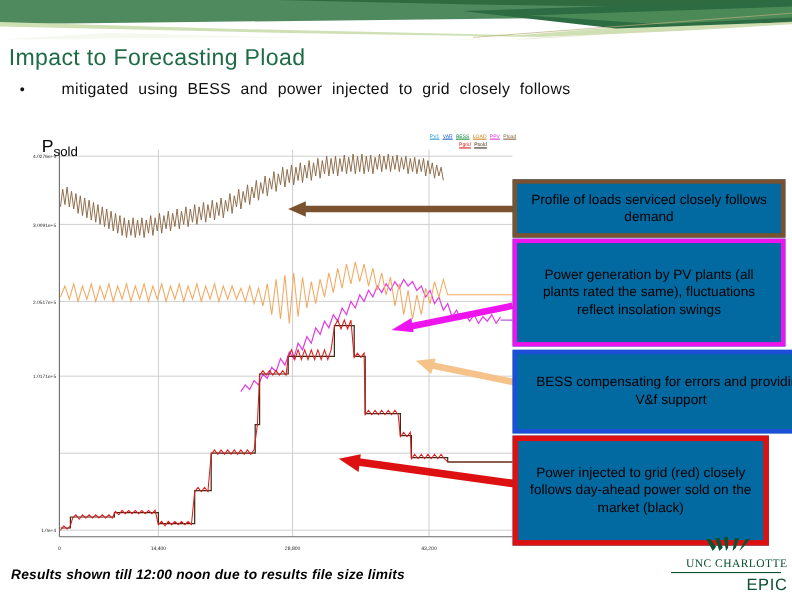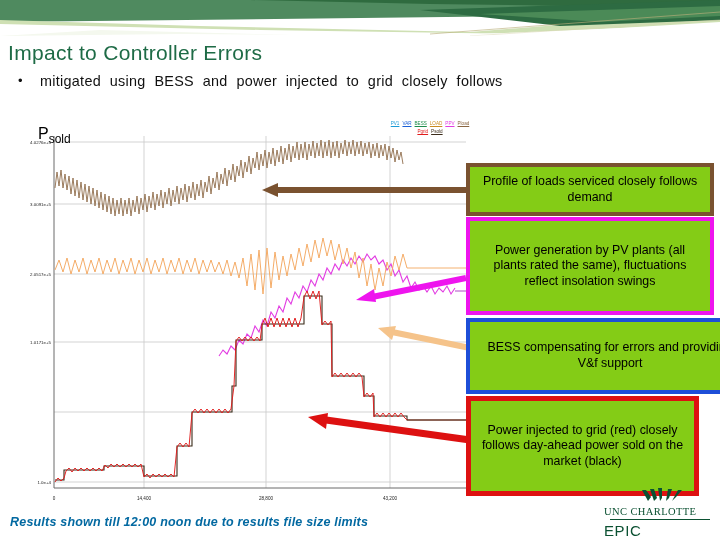--- a/index.html
+++ b/index.html
@@ -23,60 +23,60 @@
 
   
   #bullet{
     position:absolute;left:18px;top:72px;width:668px;
     font-size:14.4px;color:#101010;line-height:1.38;
   }
   #bullet .dot{position:absolute;left:0px;top:0px;font-size:13px;}
   #bullet .btext{display:block;margin-left:22px;text-align:justify;}
   #bullet .btext .l1,#bullet .btext .l2{display:block;white-space:nowrap;}
   #bullet .btext .l1{letter-spacing:.02em;word-spacing:5.5px;}
-  #bullet .btext .l2{letter-spacing:.02em;word-spacing:4.5px;}
+  #bullet .btext .l2{letter-spacing:.02em;word-spacing:4.5px;margin-left:16px;}
 
   
   #plot{position:absolute;left:14px;top:128px;width:452px;height:378px;}
   #plot svg{display:block;}
 
   #psold{
     position:absolute;left:38px;top:126px;
     font-size:16px;color:#000;line-height:1;
   }
   #psold .sub{font-size:12px;vertical-align:sub;}
 
   #legend{position:absolute;left:376px;top:120px;width:108px;height:18px;}
   #legend .lrow{display:flex;justify-content:center;gap:3px;line-height:8px;}
   #legend .li{font-size:4.6px;text-decoration:underline;white-space:nowrap;}
 
   
   .callout{
-    position:absolute;background:#84cc16;box-sizing:border-box;
+    position:absolute;background:#0369a1;box-sizing:border-box;
     font-size:12.4px;color:#000;text-align:center;line-height:1.26;
     display:flex;align-items:center;justify-content:center;
     padding:3px 8px;
   }
   #c-brown  {left:466px;top:163px;width:248px;height:53px;border:4px solid #7a5230;}
   #c-magenta{left:466px;top:217px;width:248px;height:98px;border:4px solid #ee14ee;}
   #c-orange {left:466px;top:318px;width:288px;height:76px;border:4px solid #1d4ed8;}
   #c-red    {left:466px;top:396px;width:233px;height:100px;border:5px solid #dd1111;}
 
   
   .arrow{position:absolute;}
 
   
   #footnote{
     position:absolute;left:10px;top:515px;
-    font-size:12.5px;font-weight:bold;font-style:italic;color:#0369a1;
+    font-size:12.5px;font-weight:bold;font-style:italic;color:#000000;
     letter-spacing:.2px;white-space:nowrap;
   }
 
   
-  #logo{position:absolute;left:604px;top:488px;width:112px;height:48px;text-align:left;}
+  #logo{position:absolute;left:604px;top:488px;width:112px;height:48px;text-align:right;}
   #logo .crown{height:14px;}
   #logo .uname{font-family:"Liberation Serif",serif;font-size:10.5px;color:#0b5132;letter-spacing:.4px;line-height:12px;}
   #logo .rule{height:1px;background:#0b5132;margin:1px 6px 2px 6px;}
   #logo .epic{font-family:Liberation Sans, sans-serif;font-size:15px;color:#0b5132;letter-spacing:.6px;}
 </style>
 </head>
 <body>
 
 <div id="banner">
   <svg width="720" height="36" viewBox="0 0 720 36">
@@ -88,21 +88,21 @@
     <polygon points="420,10 720,0 720,20 560,26" fill="#2d6b42"></polygon>
     <polygon points="480,14 720,6 720,16 600,22" fill="#4b8a57"></polygon>
     <polygon points="0,24 260,30 520,34 720,22 720,36 0,36" fill="#ffffff"></polygon>
     <polygon points="100,30 330,36 0,36" fill="#f4f8ee"></polygon>
     <path d="M430,34 L720,12" stroke="#b9ae7a" stroke-width="0.8" fill="none" opacity=".8"></path>
     <path d="M470,36 L720,20" stroke="#d8d4b0" stroke-width="0.7" fill="none" opacity=".7"></path>
     <polygon points="180,34 460,36 720,30 720,36 0,36" fill="#ffffff"></polygon>
   </svg>
 </div>
 
-<div id="title">Impact to Controller Errors</div>
+<div id="title">Impact to Forecasting Pload</div>
 
 <div id="bullet">
   <span class="dot">•</span>
   <span class="btext">
     <span class="l2">mitigated  using  BESS  and  power  injected  to  grid  closely  follows</span>
   </span>
 </div>
 
 <div id="plot">
   <svg width="452" height="378" viewBox="0 0 452 378">

